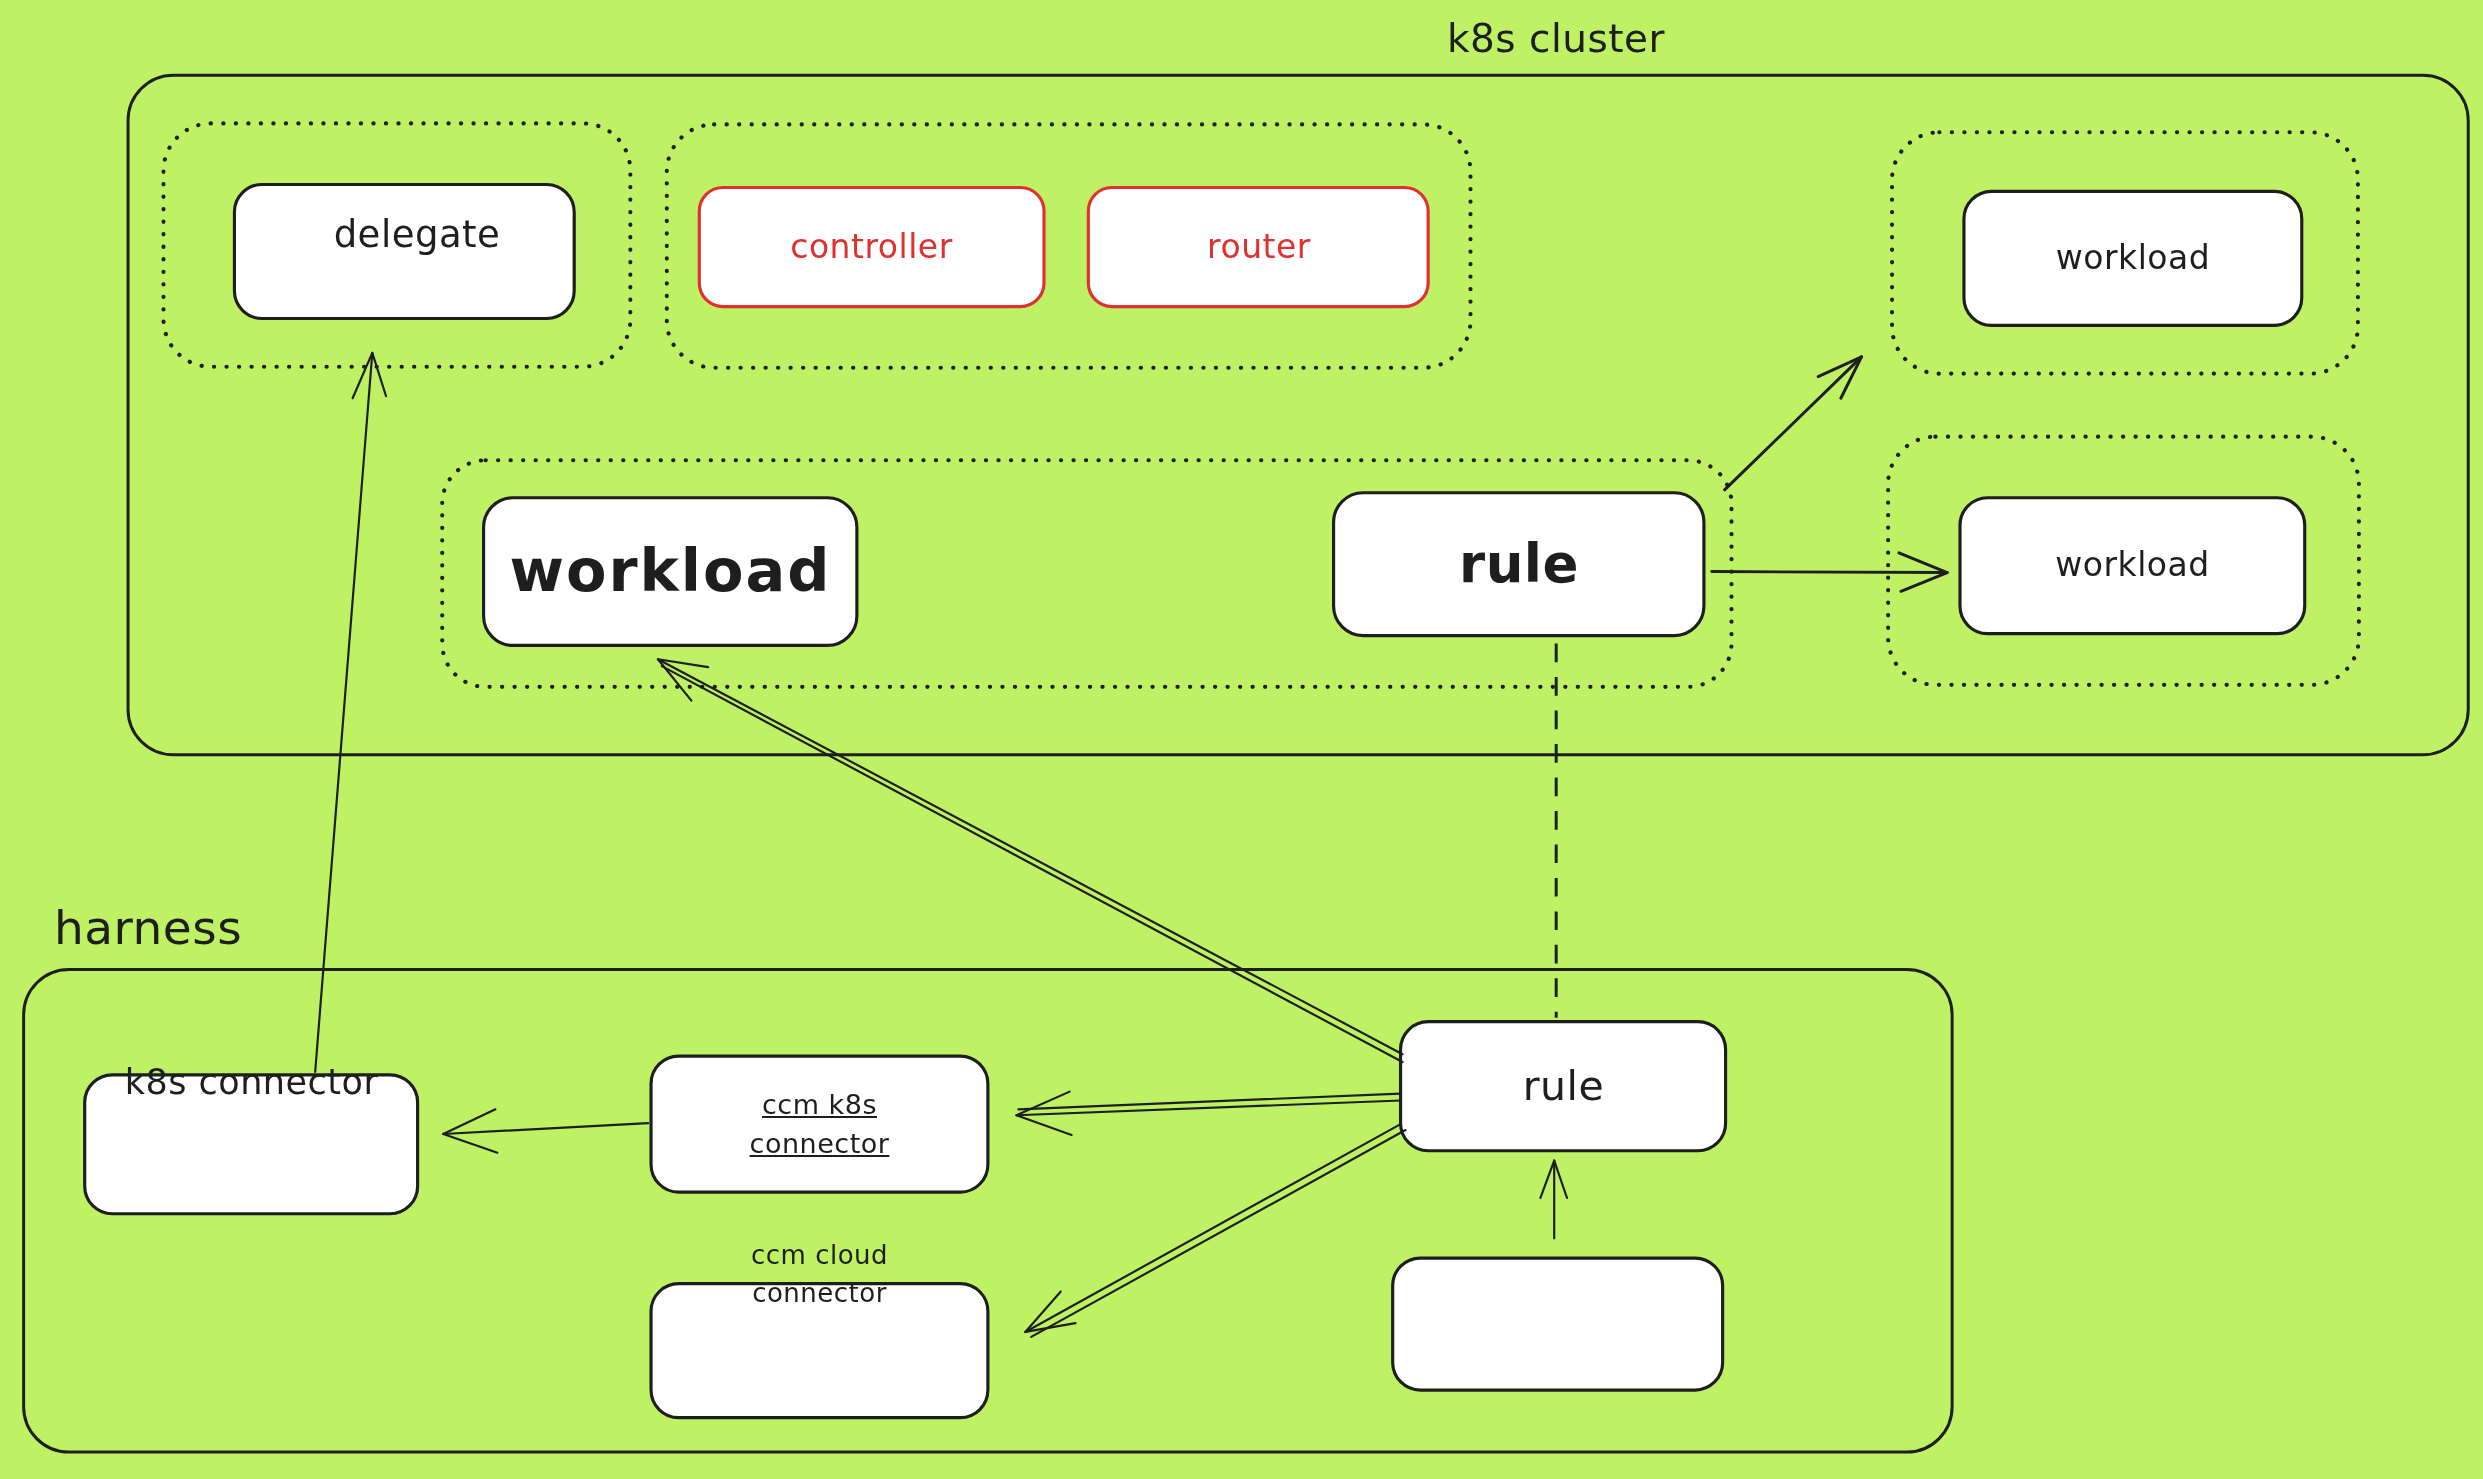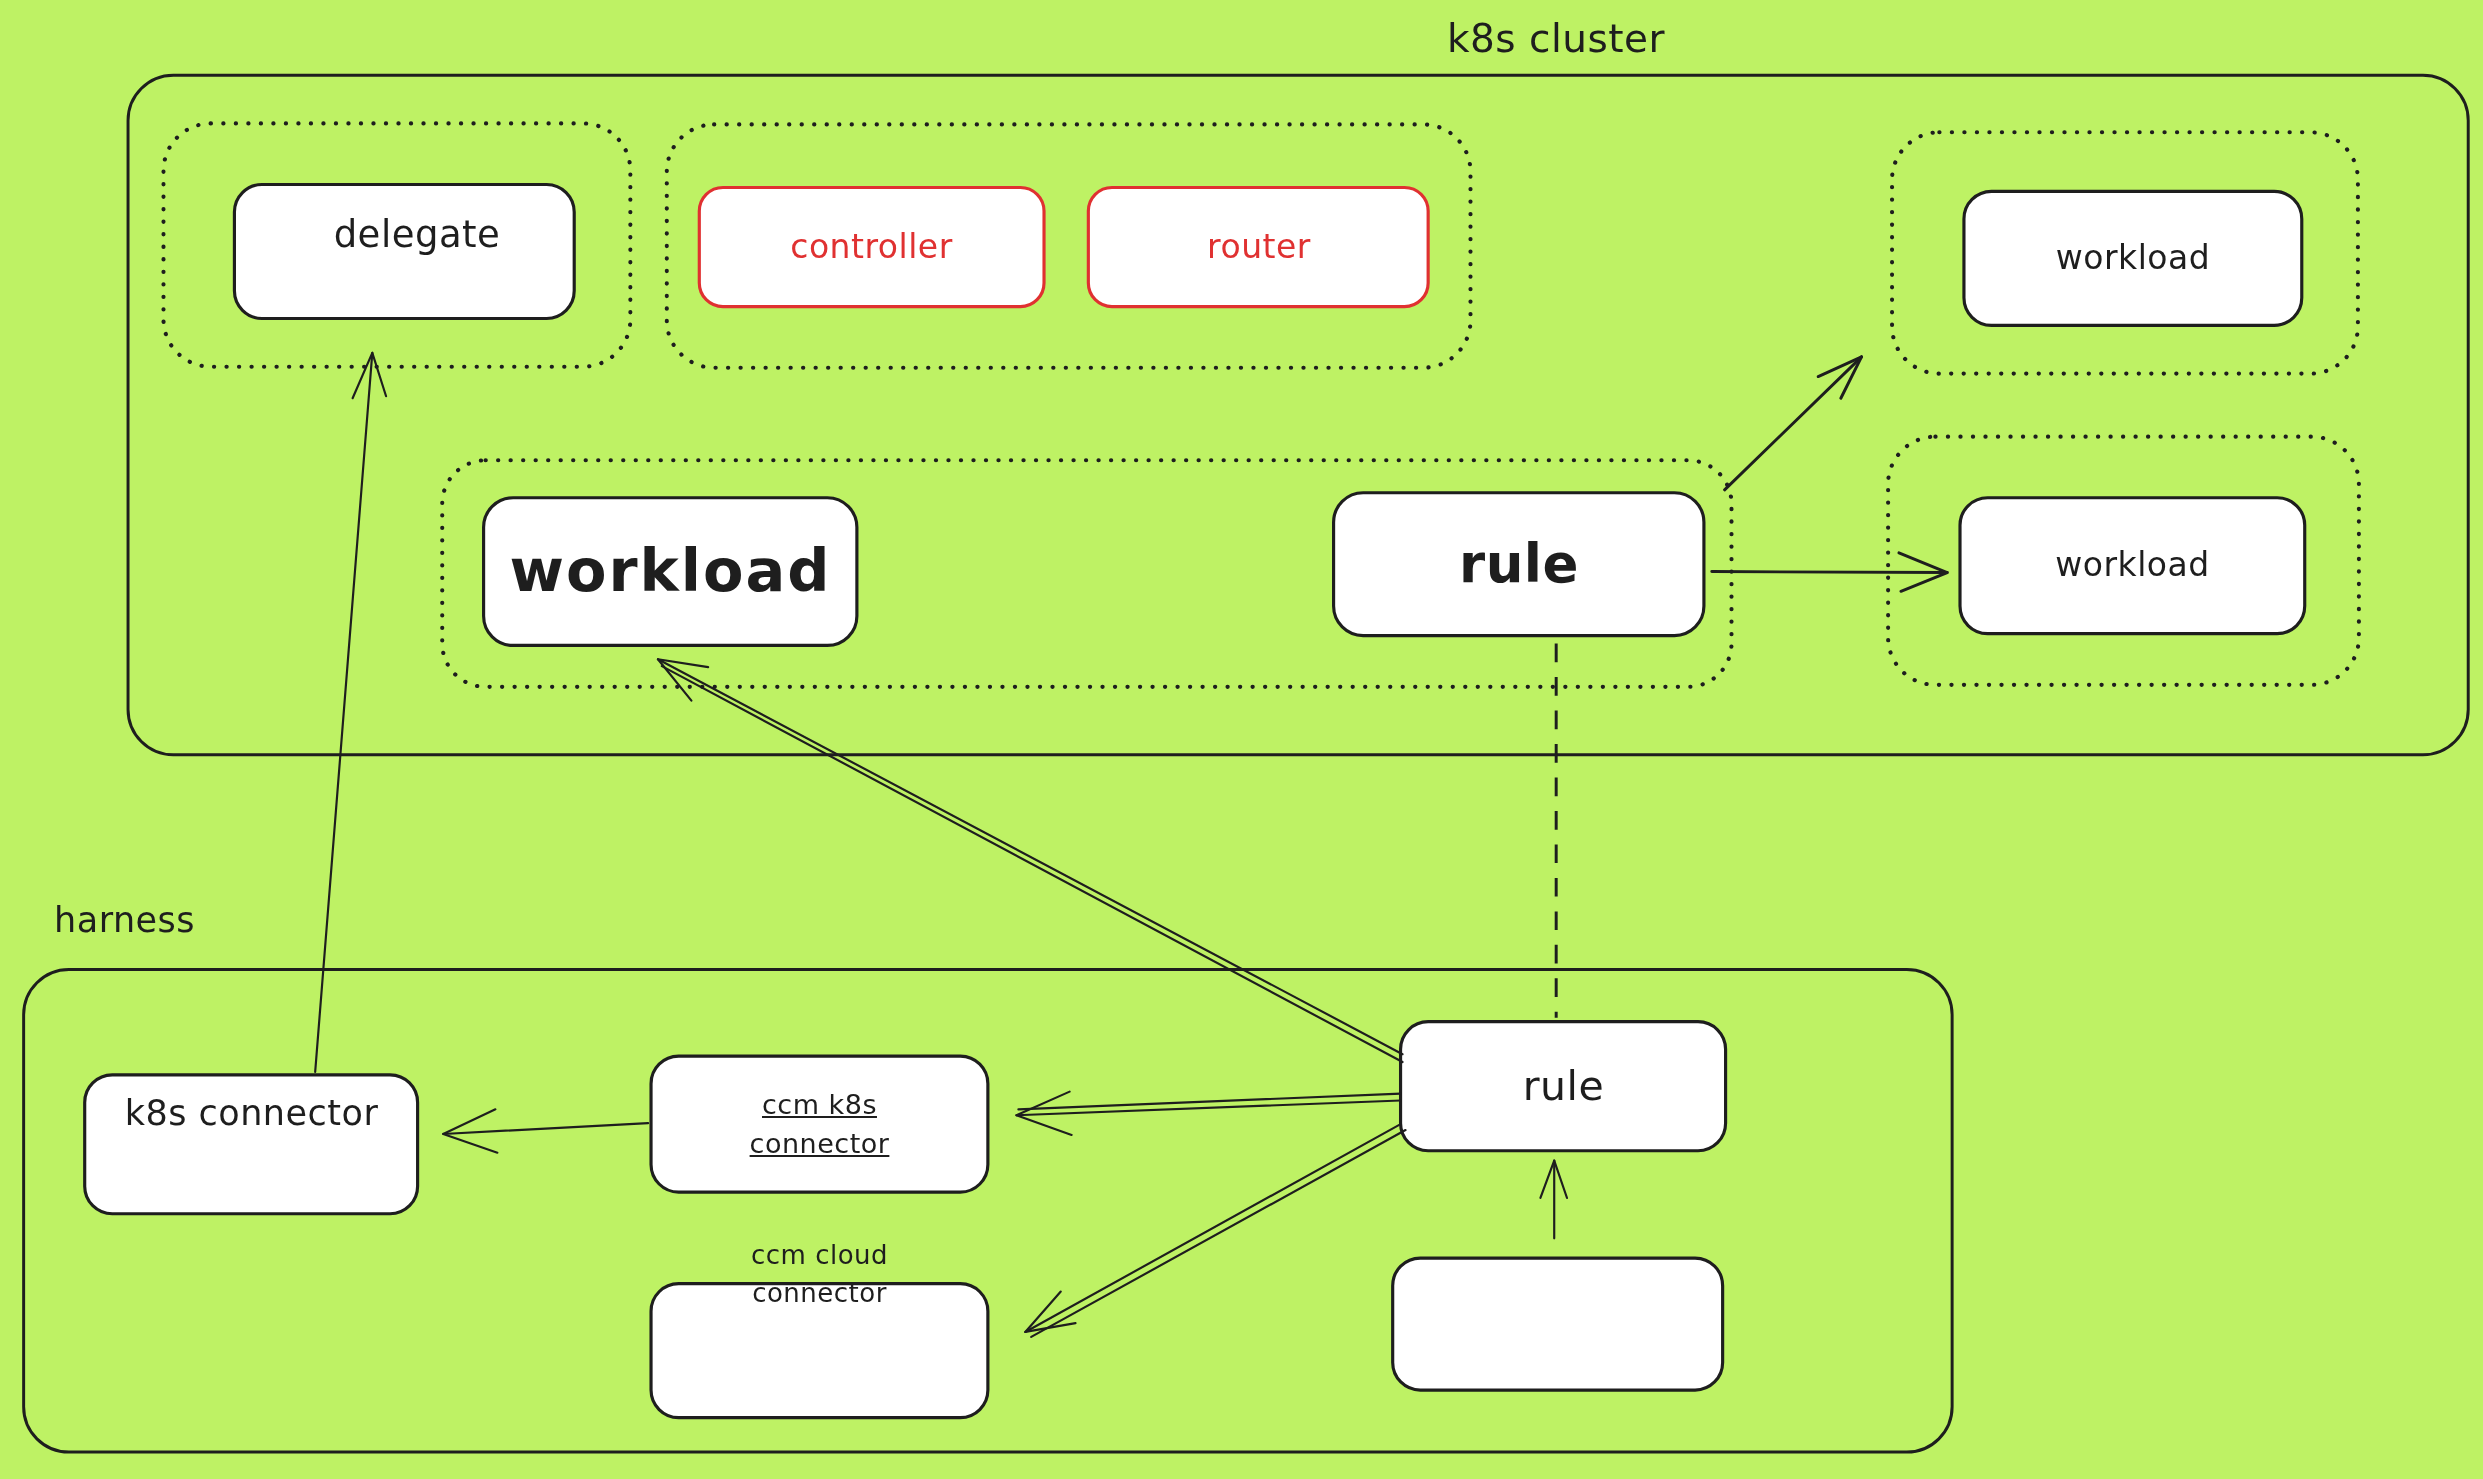--- a/index.html
+++ b/index.html
@@ -89,31 +89,31 @@
 
     <g>
       <path class="arr" d="M1738,580 L1977,581"></path>
       <path class="arr" d="M1977,581 L1928,561 M1977,581 L1930,600"></path>
     </g>
 
     <path class="dashline" d="M1580,653 L1580,1033"></path>
   </svg>
 
   <div class="title" style="left:1359px;top:15.8px;width:394px;font-size:39px;text-align:center;">k8s cluster</div>
-  <div class="title" style="left:54px;top:900px;font-size:35px;">harness</div>
+  <div class="title" style="left:54px;top:900px;font-size:47px;">harness</div>
 
   <div class="lbl" style="left:234px;top:168px;width:340px;height:134px;font-size:37px;padding-left:13px;">delegate</div>
   <div class="lbl red" style="left:1089px;top:187px;width:340px;height:119px;font-size:33px;">router</div>
   <div class="lbl red" style="left:699px;top:187px;width:345px;height:119px;font-size:33px;">controller</div>
   <div class="lbl" style="left:1964px;top:191px;width:338px;height:134px;font-size:33px;">workload</div>
   <div class="lbl big" style="left:484px;top:497px;width:373px;height:148px;font-size:59px;">workload</div>
   <div class="lbl" style="left:1334px;top:493px;width:370px;height:143px;font-size:53px;font-weight:600;">rule</div>
   <div class="lbl" style="left:1960px;top:497px;width:345px;height:136px;font-size:33px;">workload</div>
 
-  <div class="lbl" style="left:85px;top:1044px;width:333px;height:139px;font-size:35px;border-radius:32px;">k8s connector</div>
+  <div class="lbl" style="left:85px;top:1013px;width:333px;height:139px;font-size:35px;border-radius:32px;">k8s connector</div>
   <div class="lbl two-line" style="left:651px;top:1056px;width:337px;height:136px;font-size:27px;text-decoration:underline;">ccm k8s
 connector</div>
   <div class="lbl two-line" style="left:651px;top:1208px;width:337px;height:134px;font-size:26px;">ccm cloud
 connector</div>
   <div class="lbl" style="left:1401px;top:1022px;width:325px;height:129px;font-size:41px;">rule</div>
 
 </div>
 
 
 </body></html>

